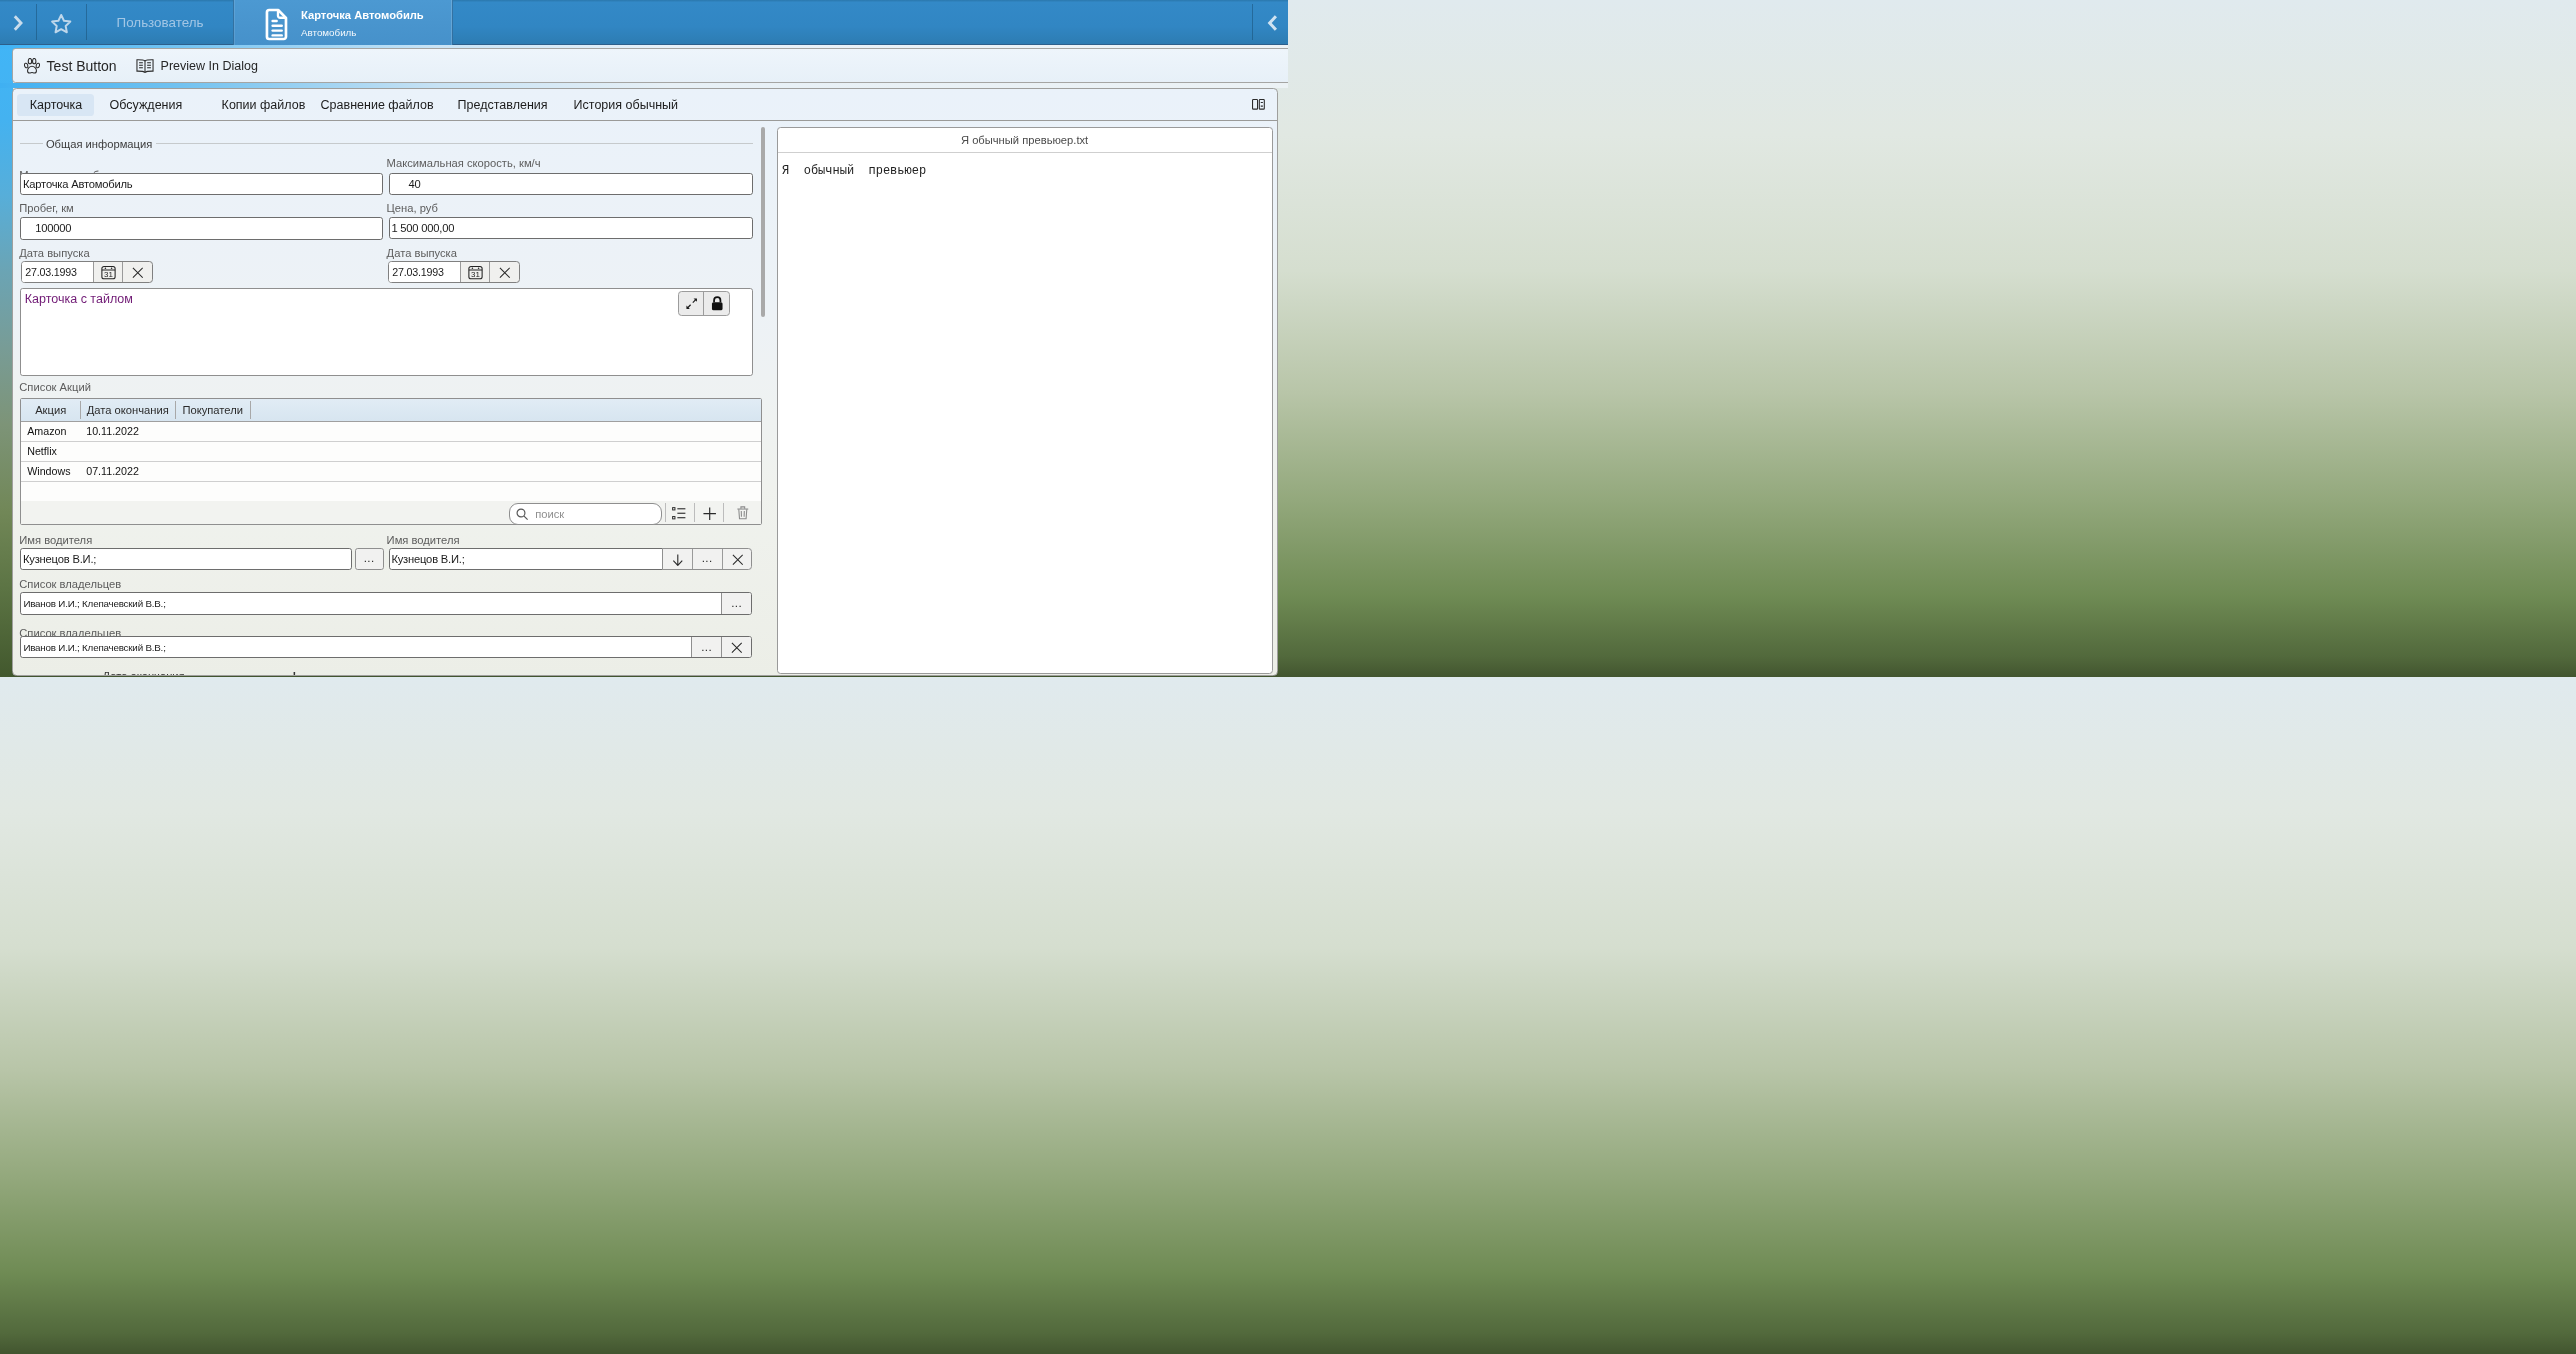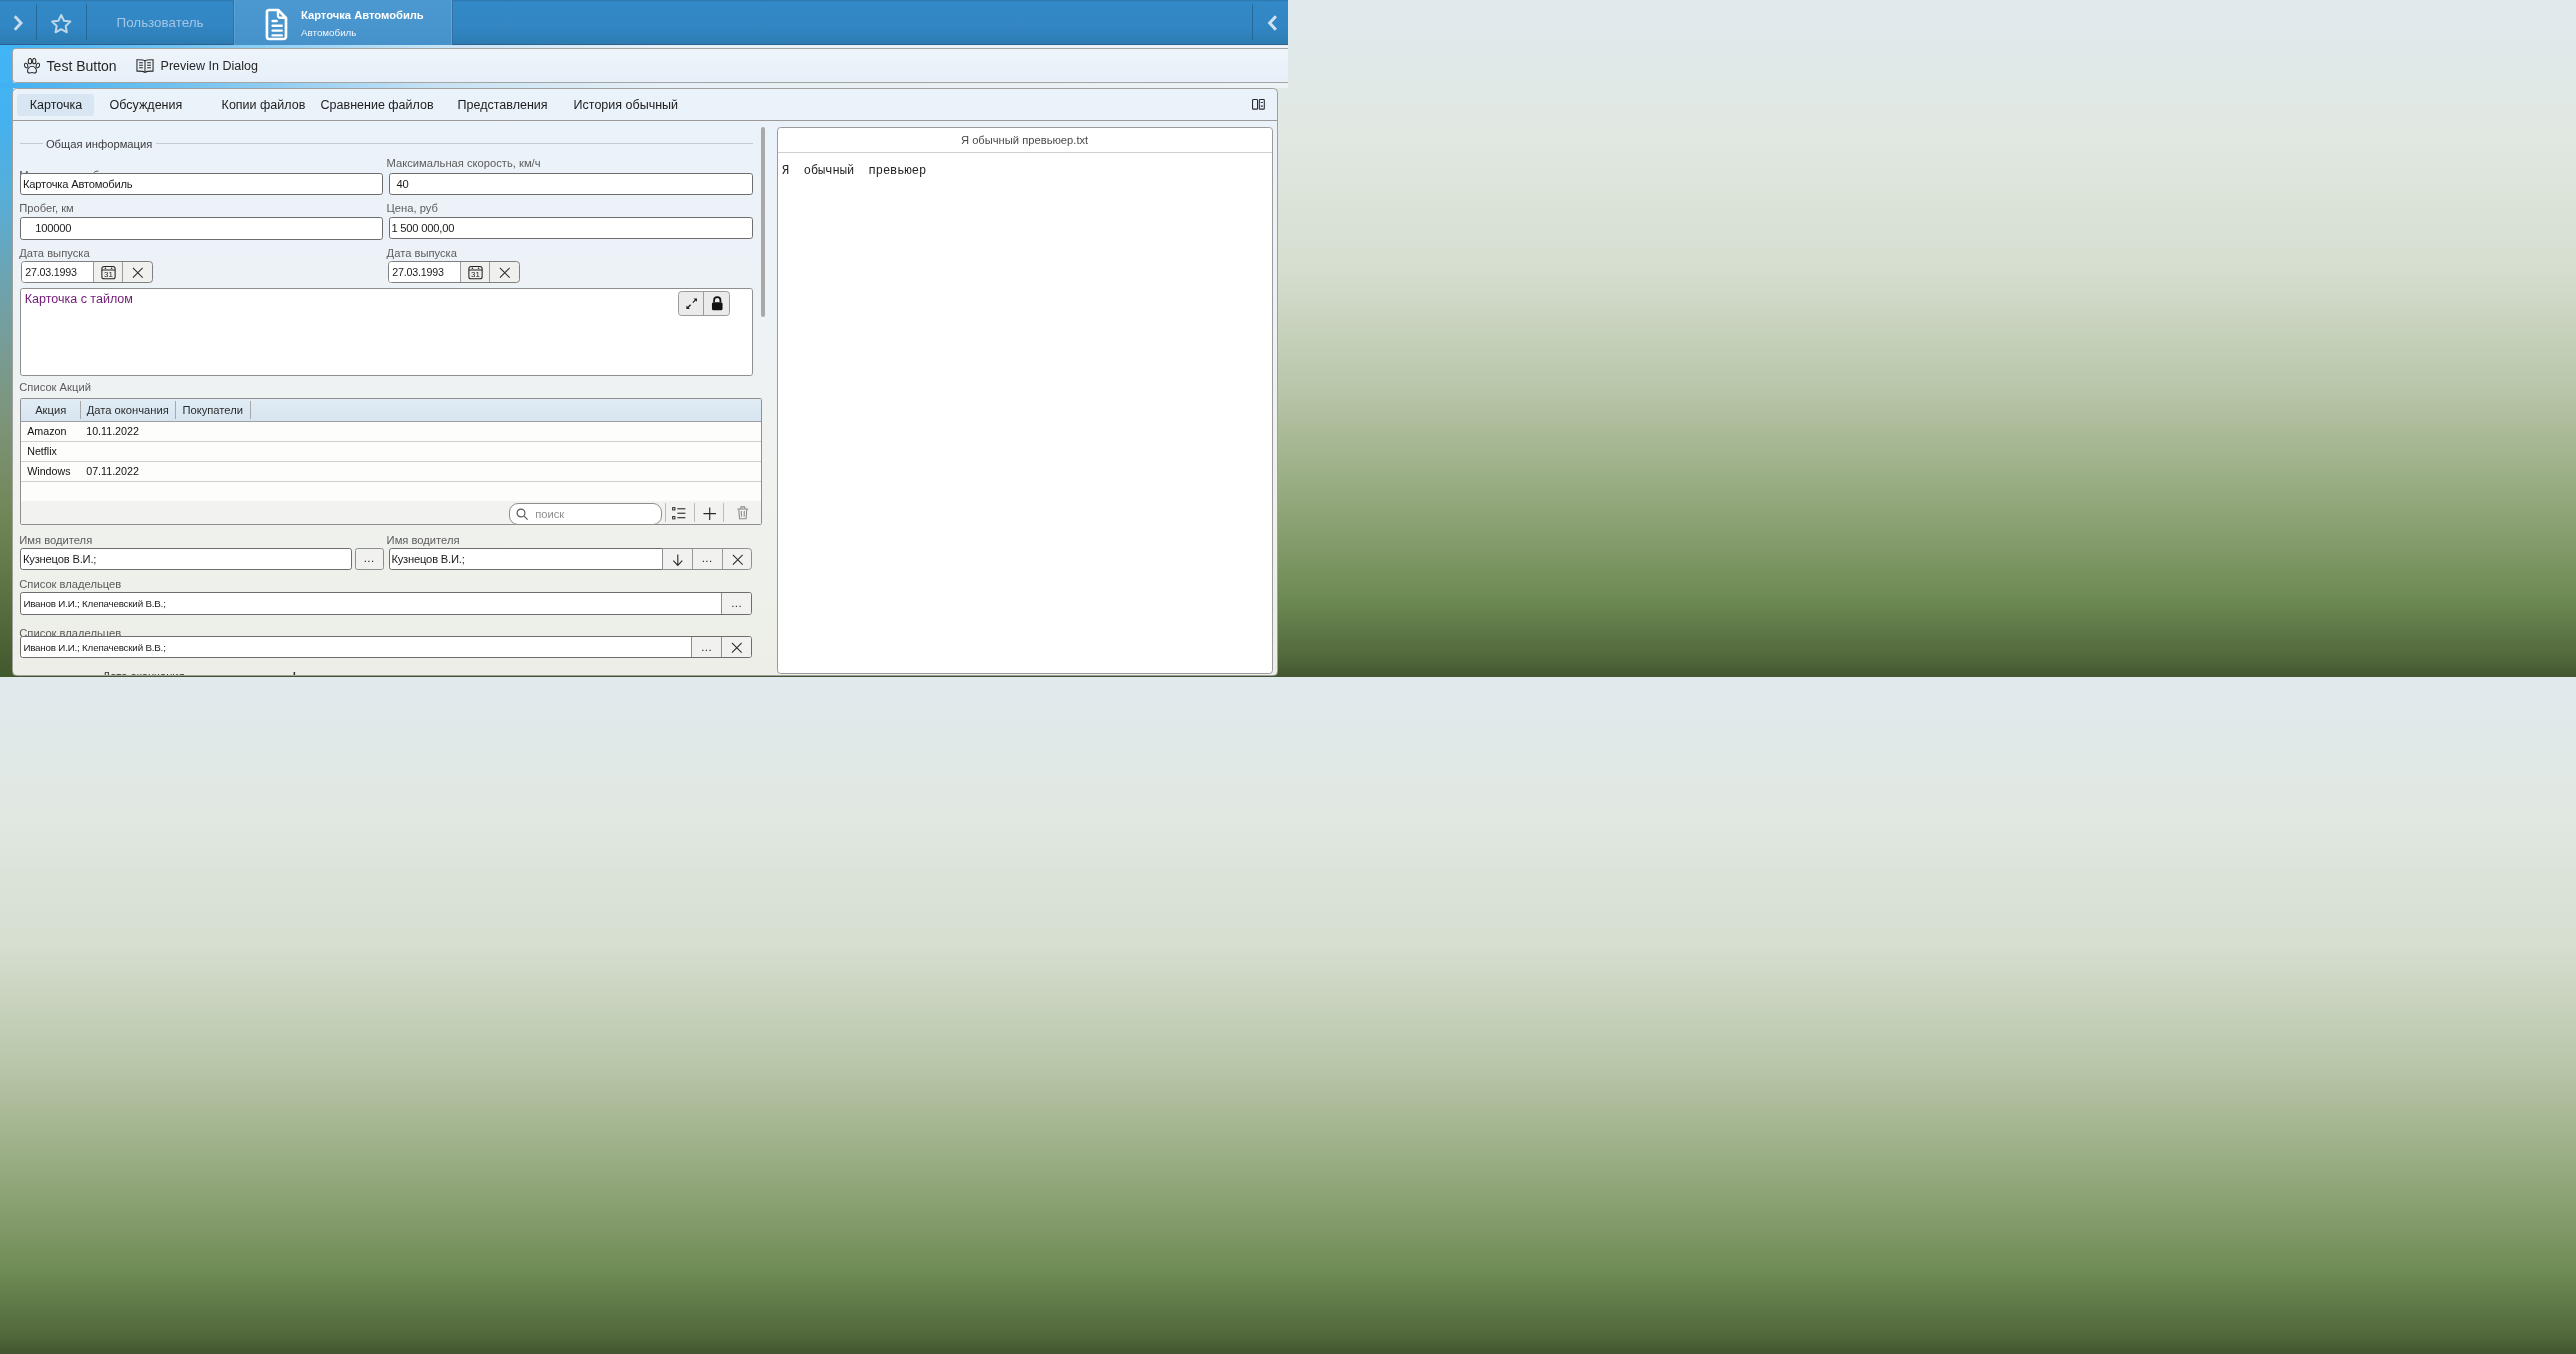--- a/index.html
+++ b/index.html
@@ -101,21 +101,21 @@
   <div class="abs" style="left:7.6px;top:48px;width:733px;height:13.4px;display:flex;align-items:center;">
     <div style="width:23px;height:1.3px;background:#c6cacc;"></div>
     <div style="font-size:11.2px;color:#3c3c3c;padding:0 3.6px 0 2.7px;">Общая информация</div>
     <div style="flex:1;height:1.3px;background:#c6cacc;"></div>
   </div>
 
   <div class="abs" style="left:6.7px;top:80px;font-size:11.2px;color:#5c5c5c;">Марка автомобиля</div>
   <div class="abs" style="left:374px;top:68px;font-size:11.2px;color:#5c5c5c;">Максимальная скорость, км/ч</div>
 
   <div class="abs" style="left:7.6px;top:84px;width:363px;height:22.4px;background:#fff;border:0.9px solid #6d6d6d;border-radius:2.7px;font-size:11.2px;letter-spacing:-0.2px;color:#1b1b1b;line-height:20.6px;padding-left:1.8px;">Карточка Автомобиль</div>
-  <div class="abs" style="left:376px;top:84px;width:364px;height:22.4px;background:#fff;border:0.9px solid #6d6d6d;border-radius:2.7px;font-size:11.2px;letter-spacing:-0.2px;color:#1b1b1b;line-height:20.6px;padding-left:7px;">40</div>
+  <div class="abs" style="left:376px;top:84px;width:364px;height:22.4px;background:#fff;border:0.9px solid #6d6d6d;border-radius:2.7px;font-size:11.2px;letter-spacing:-0.2px;color:#1b1b1b;line-height:20.6px;padding-left:19px;">40</div>
 
   <div class="abs" style="left:6.7px;top:113px;font-size:11.2px;color:#5c5c5c;">Пробег, км</div>
   <div class="abs" style="left:374px;top:113px;font-size:11.2px;color:#5c5c5c;">Цена, руб</div>
   <div class="abs" style="left:7.6px;top:128px;width:363px;height:23px;background:#fff;border:0.9px solid #6d6d6d;border-radius:2.7px;font-size:11.2px;letter-spacing:-0.2px;color:#1b1b1b;line-height:20.6px;padding-left:14px;">100000</div>
   <div class="abs" style="left:376px;top:128px;width:364px;height:22.4px;background:#fff;border:0.9px solid #6d6d6d;border-radius:2.7px;font-size:11.2px;letter-spacing:-0.2px;color:#1b1b1b;line-height:20.6px;padding-left:1.8px;">1 500 000,00</div>
 
   <div class="abs" style="left:6.7px;top:158px;font-size:11.2px;color:#5c5c5c;">Дата выпуска</div>
   <div class="abs" style="left:374px;top:158px;font-size:11.2px;color:#5c5c5c;">Дата выпуска</div>
 
   <div class="abs" style="left:8px;top:172px;width:132px;height:22.4px;border:0.9px solid #808080;border-radius:3.6px;background:#f0f0ee;overflow:hidden;display:flex;">

